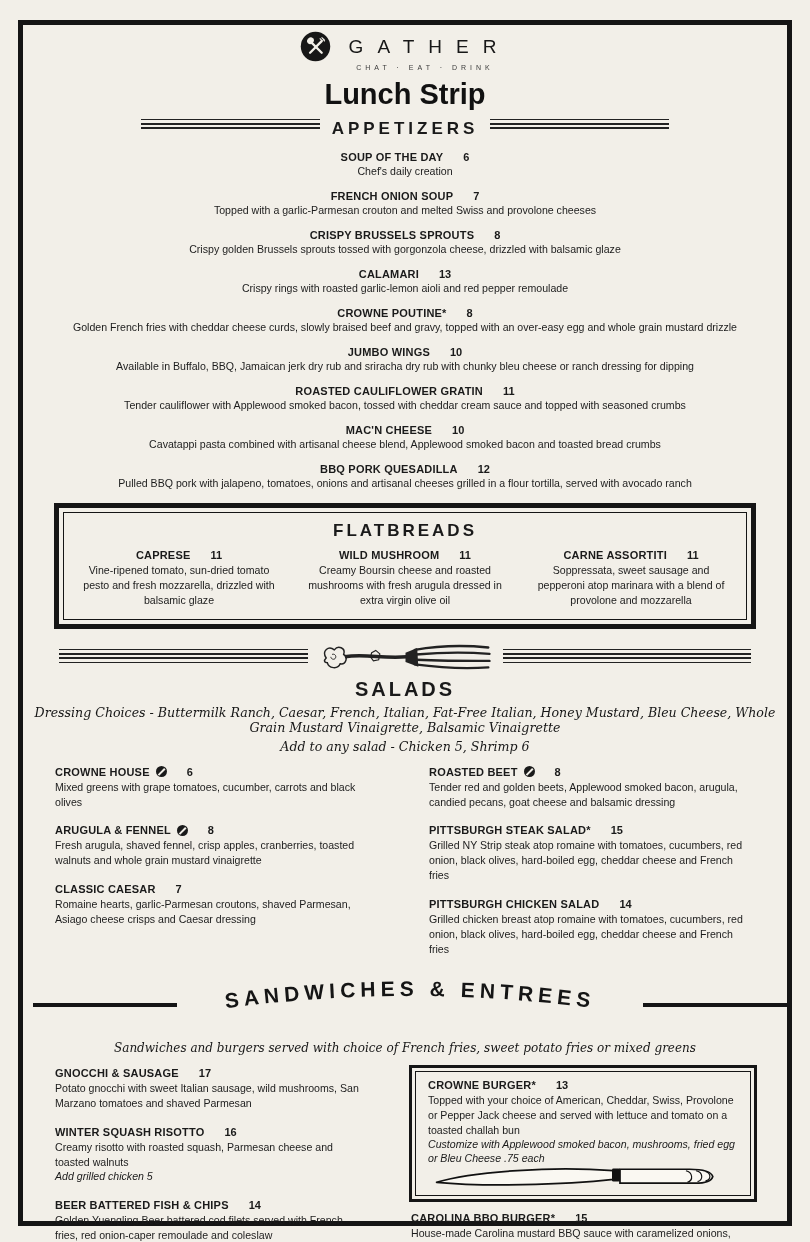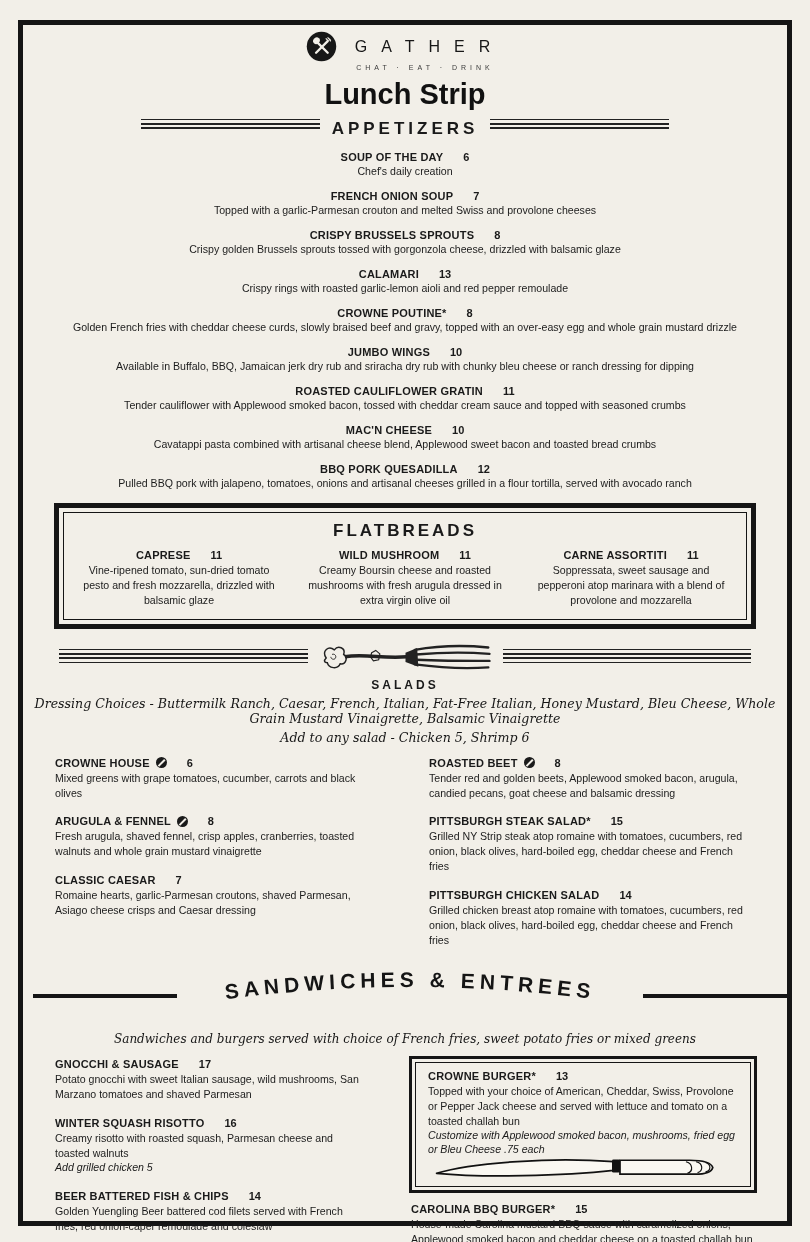--- a/index.html
+++ b/index.html
@@ -10,21 +10,21 @@
     -webkit-font-smoothing:antialiased;
   }
   .page{
     position:absolute;top:20px;left:18px;right:18px;bottom:16px;
     border:5px solid #151515;box-sizing:border-box;
     display:flex;flex-direction:column;padding-bottom:6px;
   }
   
   header{text-align:center;margin-top:6px;}
   .brand-row{display:flex;align-items:center;justify-content:center;gap:12px;}
-  .brand-text{font-size:16px;letter-spacing:14px;font-weight:400;color:#171717;padding-left:6px;}
+  .brand-text{font-size:19px;letter-spacing:14px;font-weight:400;color:#171717;padding-left:6px;}
   .tagline{font-size:7px;letter-spacing:4px;color:#3a3a3a;margin-top:2px;transform:translateX(20px);}
   .menu-title{font-size:29px;font-weight:bold;margin:7px 0 8px;color:#111;}
   
   .section-head{display:flex;align-items:flex-start;gap:12px;margin:0 118px 10px;}
   .rule-multi{flex:1;height:13px;background-image:repeating-linear-gradient(to bottom,#222 0px,#222 1.4px,transparent 1.4px,transparent 4.2px);}
   .section-title{font-size:17px;font-weight:bold;letter-spacing:4px;white-space:nowrap;}
   
   .mi{margin-bottom:12px;}
   .mi-head{display:flex;align-items:baseline;gap:4px;}
   .mi-name{font-size:11px;font-weight:bold;letter-spacing:.2px;}
@@ -44,21 +44,21 @@
     outline:5px solid #151515;outline-offset:4px;
     padding:8px 16px 10px;text-align:center;
   }
   .fb-title{font-size:17px;font-weight:bold;letter-spacing:3px;margin-bottom:8px;}
   .fb-grid{display:grid;grid-template-columns:1fr 1fr 1fr;gap:28px;}
   .fb-grid .mi{margin-bottom:0;}
   .fb-grid .mi-desc{line-height:1.45;}
   
   .salads-divider{display:flex;align-items:center;gap:10px;margin:16px 36px 2px;}
   .rule-multi5{flex:1;height:17px;background-image:repeating-linear-gradient(to bottom,#222 0px,#222 1.4px,transparent 1.4px,transparent 4.2px);}
-  .salads-title{text-align:center;font-size:12px;font-weight:bold;letter-spacing:3px;margin-top:2px;}
+  .salads-title{text-align:center;font-size:20px;font-weight:bold;letter-spacing:3px;margin-top:2px;}
   .script-line{font-family:"DejaVu Serif", serif;font-style:italic;font-size:12.6px;text-align:center;margin-top:4px;color:#161616;}
   .two-col{display:grid;grid-template-columns:1fr 1fr;column-gap:48px;padding:0 32px;margin-top:12px;}
   .two-col .mi-desc{line-height:1.4;}
   .two-col .mi{margin-bottom:15px;}
   
   .sw-header{margin:4px 6px 0;}
   .sw-sub{font-size:12px;margin-top:16px;}
   
   .burger-box{
     border:1.2px solid #151515;outline:3.5px solid #151515;outline-offset:3px;
@@ -143,21 +143,21 @@
           <span class="mi-name">ROASTED CAULIFLOWER GRATIN</span>
           <span class="mi-price">11</span>
         </div>
       <div class="mi-desc">Tender cauliflower with Applewood smoked bacon, tossed with cheddar cream sauce and topped with seasoned crumbs</div>
     </div>
     <div class="mi">
       <div class="mi-head">
           <span class="mi-name">MAC'N CHEESE</span>
           <span class="mi-price">10</span>
         </div>
-      <div class="mi-desc">Cavatappi pasta combined with artisanal cheese blend, Applewood sweet bacon and toasted bread crumbs</div>
+      <div class="mi-desc">Cavatappi pasta combined with artisanal cheese blend, Applewood smoked bacon and toasted bread crumbs</div>
     </div>
     <div class="mi">
       <div class="mi-head">
           <span class="mi-name">BBQ PORK QUESADILLA</span>
           <span class="mi-price">12</span>
         </div>
       <div class="mi-desc">Pulled BBQ pork with jalapeno, tomatoes, onions and artisanal cheeses grilled in a flour tortilla, served with avocado ranch</div>
     </div>
   </section>
 

